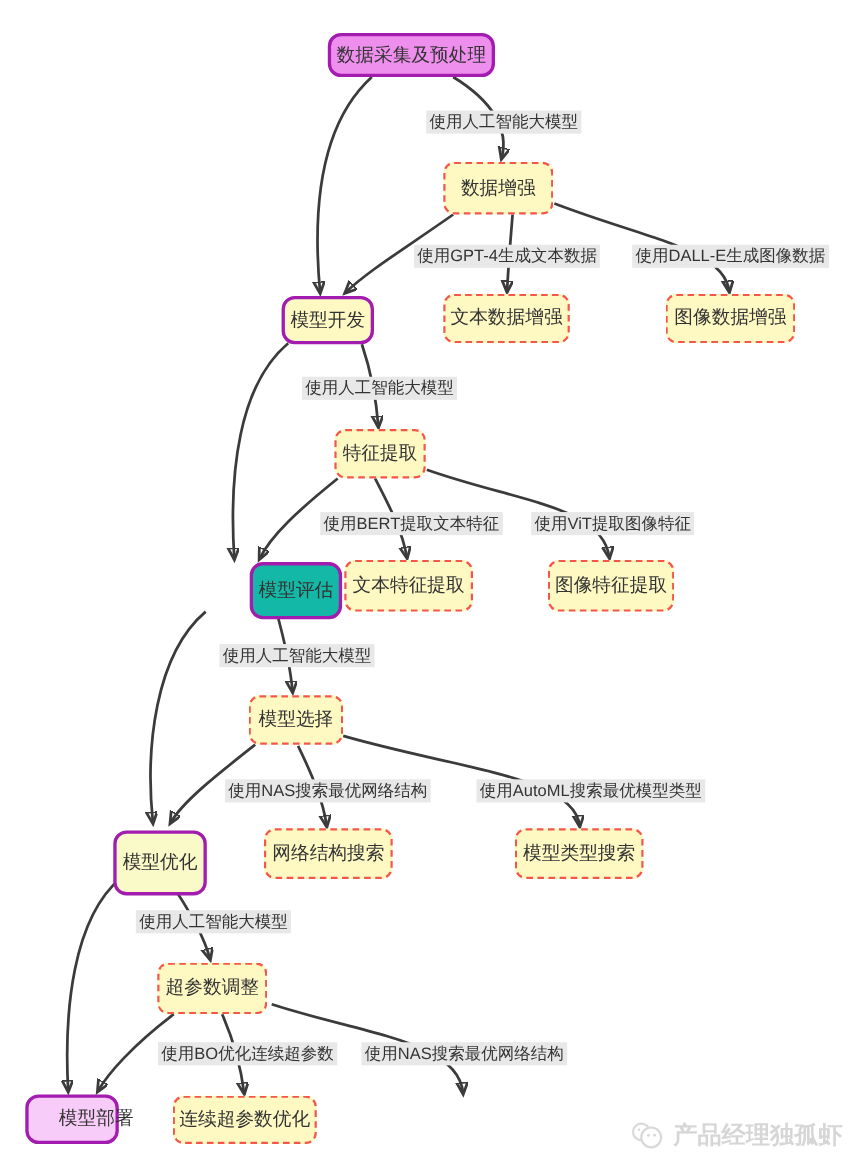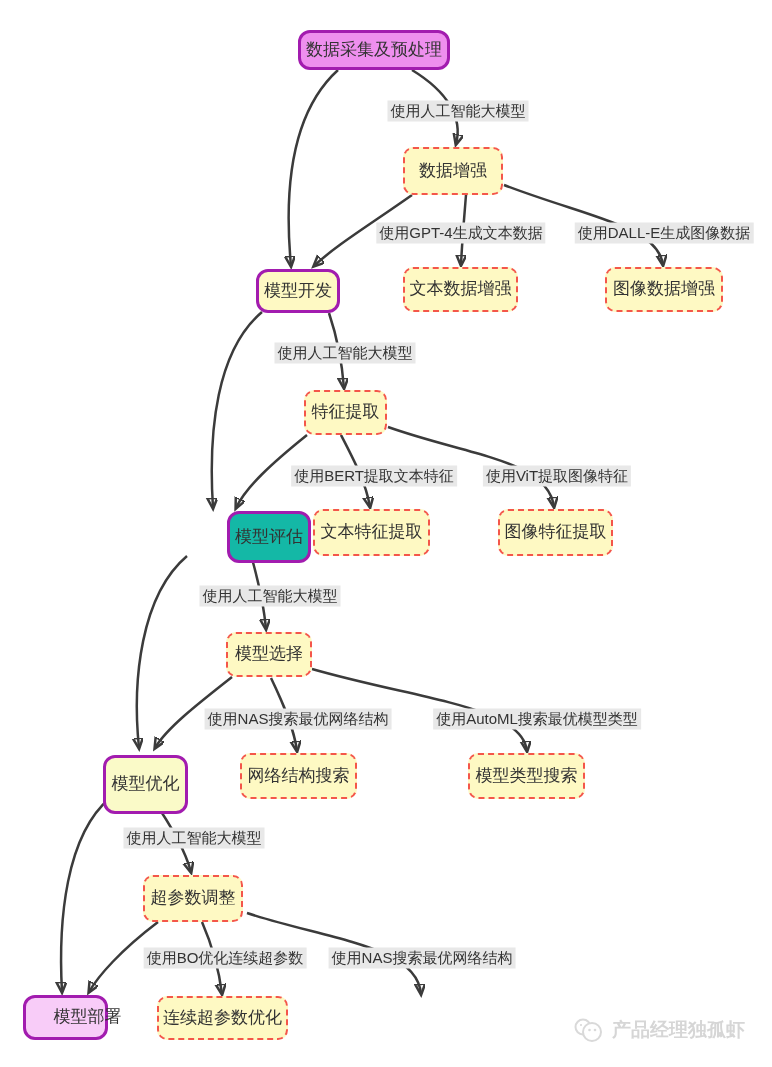--- a/index.html
+++ b/index.html
@@ -14,21 +14,21 @@
     font-size:17px;color:#333;white-space:nowrap;line-height:1.1;
   }
   .node.main{border:3px solid #a21caf;border-radius:12px;}
   .node.proc{background:#fef9c3;border:2px dashed #f4564a;border-radius:10px;}
   .edge-label{
     position:absolute;transform:translate(-50%,-50%);
     background:#e8e8e8;color:#333;font-size:15px;padding:1px 3px;white-space:nowrap;
   }
   .watermark{
     position:absolute;left:572px;top:1017px;display:flex;align-items:center;gap:6px;
-    color:#d6d6d6;font-size:19px;font-weight:bold;white-space:nowrap;
+    color:#d6d6d6;font-size:22px;font-weight:bold;white-space:nowrap;
   }
 </style>
 </head>
 <body>
 
 <div class="canvas">
 
   <svg class="edges" viewBox="0 0 772 1067">
     <defs>
       <marker id="arrow" markerUnits="userSpaceOnUse" markerWidth="14" markerHeight="12" refX="10" refY="5" orient="auto">

